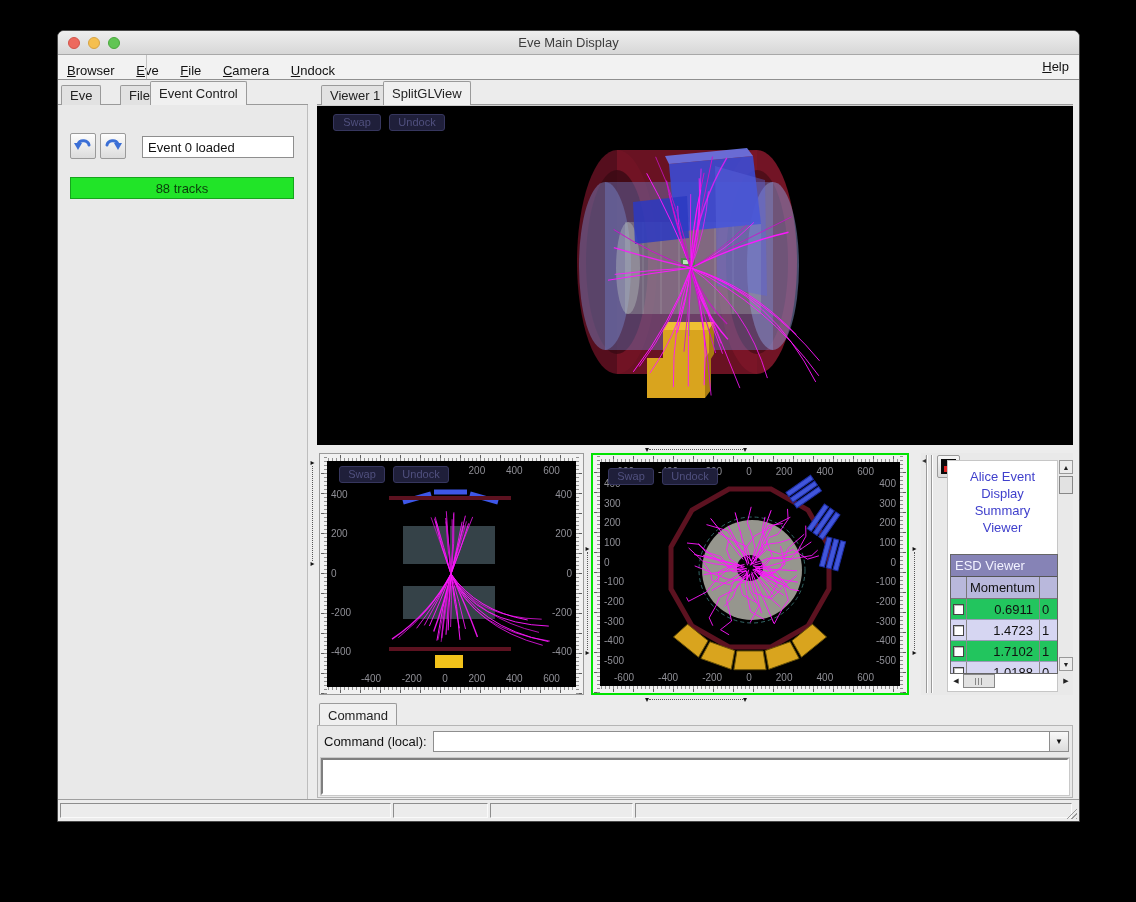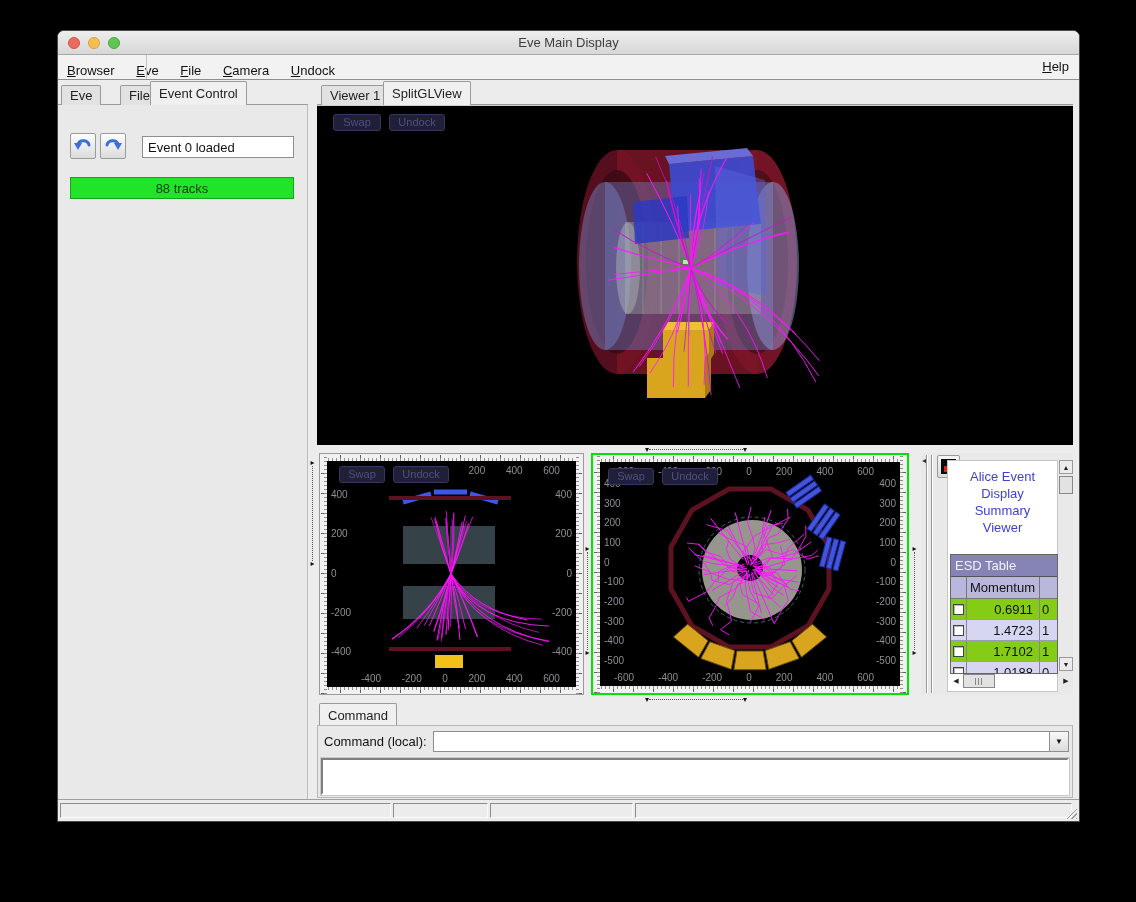--- a/index.html
+++ b/index.html
@@ -93,21 +93,21 @@
   .sumicon .r2 { position:absolute; left:10px; top:6px; width:6px; height:2px; background:#d22; }
   .whitebox { position:absolute; left:26px; top:7px; width:111px; height:232px; background:#fff; border:1px solid #c6c6c6; }
   .sumtitle { margin-top:7px; text-align:center; color:#4040CC; font-size:13px; line-height:17px; }
   .esd { position:absolute; left:29px; top:101px; width:108px; height:120px; overflow:hidden;
          border:1px solid #666; background:#fff; font-size:13px; }
   .esd-title { height:22px; background:#8683B6; color:#f2f2ff; padding:3px 0 0 4px; border-bottom:1px solid #555; }
   .esd-cols { height:22px; display:flex; background:#b9b8dc; border-bottom:1px solid #777; color:#111; }
   .esd-cols .c1 { width:16px; border-right:1px solid #777; }
   .esd-cols .c2 { width:73px; border-right:1px solid #777; padding:3px 0 0 3px; }
   .esd-cols .c3 { flex:1; }
-  .esd-row { height:21px; display:flex; border-bottom:1px solid #9a9ab8; background:#84cc16; }
+  .esd-row { height:21px; display:flex; border-bottom:1px solid #9a9ab8; background:#22c55e; }
   .esd-row.alt { background:#D6D6F2; }
   .esd-row .c1 { width:16px; border-right:1px solid #888; display:flex; align-items:center; justify-content:center; }
   .esd-row .c2 { width:73px; border-right:1px solid #888; text-align:right; padding:3px 6px 0 0; color:#111; }
   .esd-row .c3 { flex:1; padding:3px 0 0 2px; color:#111; }
   .cbx { width:11px; height:11px; background:#fff; border:1px solid #444; box-shadow:inset 1px 1px 0 #bbb; }
   .vscroll { position:absolute; left:138px; top:7px; width:15px; height:211px; }
   .sbtn { position:absolute; width:14px; height:14px; background:#ececec; border:1px solid #999;
           font-size:7px; color:#222; text-align:center; line-height:13px; }
   .vthumb { position:absolute; left:0; top:16px; width:14px; height:18px; background:#e2e2e2; border:1px solid #888; }
   .hscroll { position:absolute; left:29px; top:221px; width:124px; height:15px; }
@@ -558,21 +558,21 @@
       </div>
       <div class="whitebox">
         <div class="sumtitle">
           <div>Alice Event</div>
           <div>Display</div>
           <div>Summary</div>
           <div>Viewer</div>
         </div>
       </div>
       <div class="esd">
-        <div class="esd-title">ESD Table</div>
+        <div class="esd-title">ESD Viewer</div>
         <div class="esd-cols">
           <div class="c1"></div>
           <div class="c2">Momentum</div>
           <div class="c3"></div>
         </div>
         <div id="esd-rows">
             <div class="esd-row">
               <div class="c1">
                 <span class="cbx"></span>
               </div>

